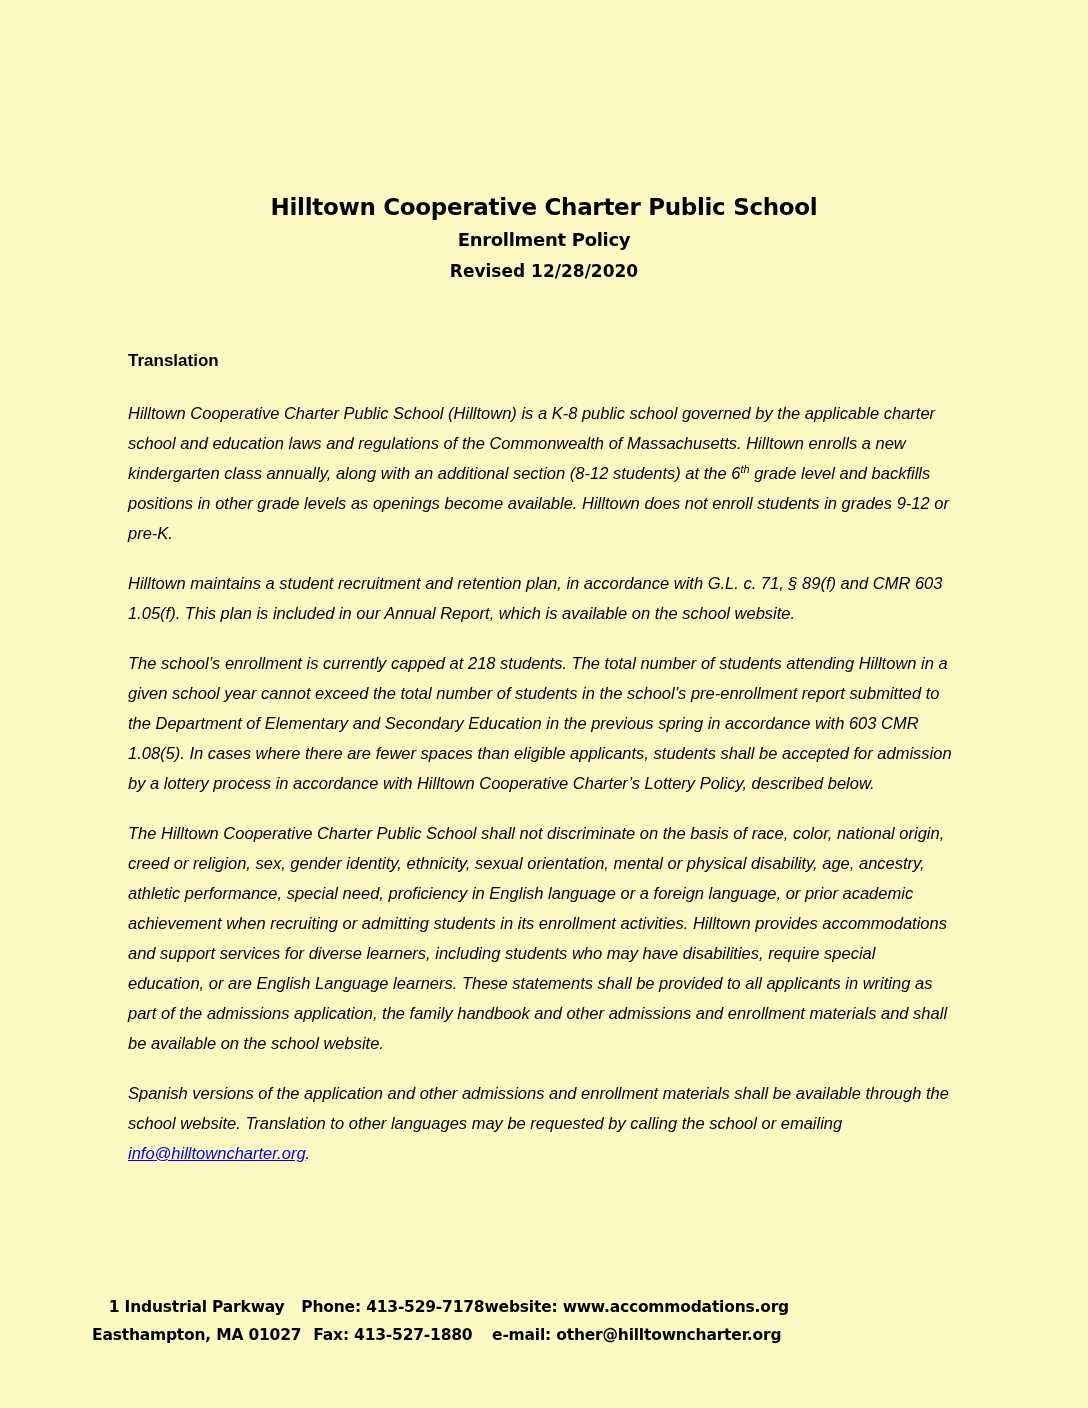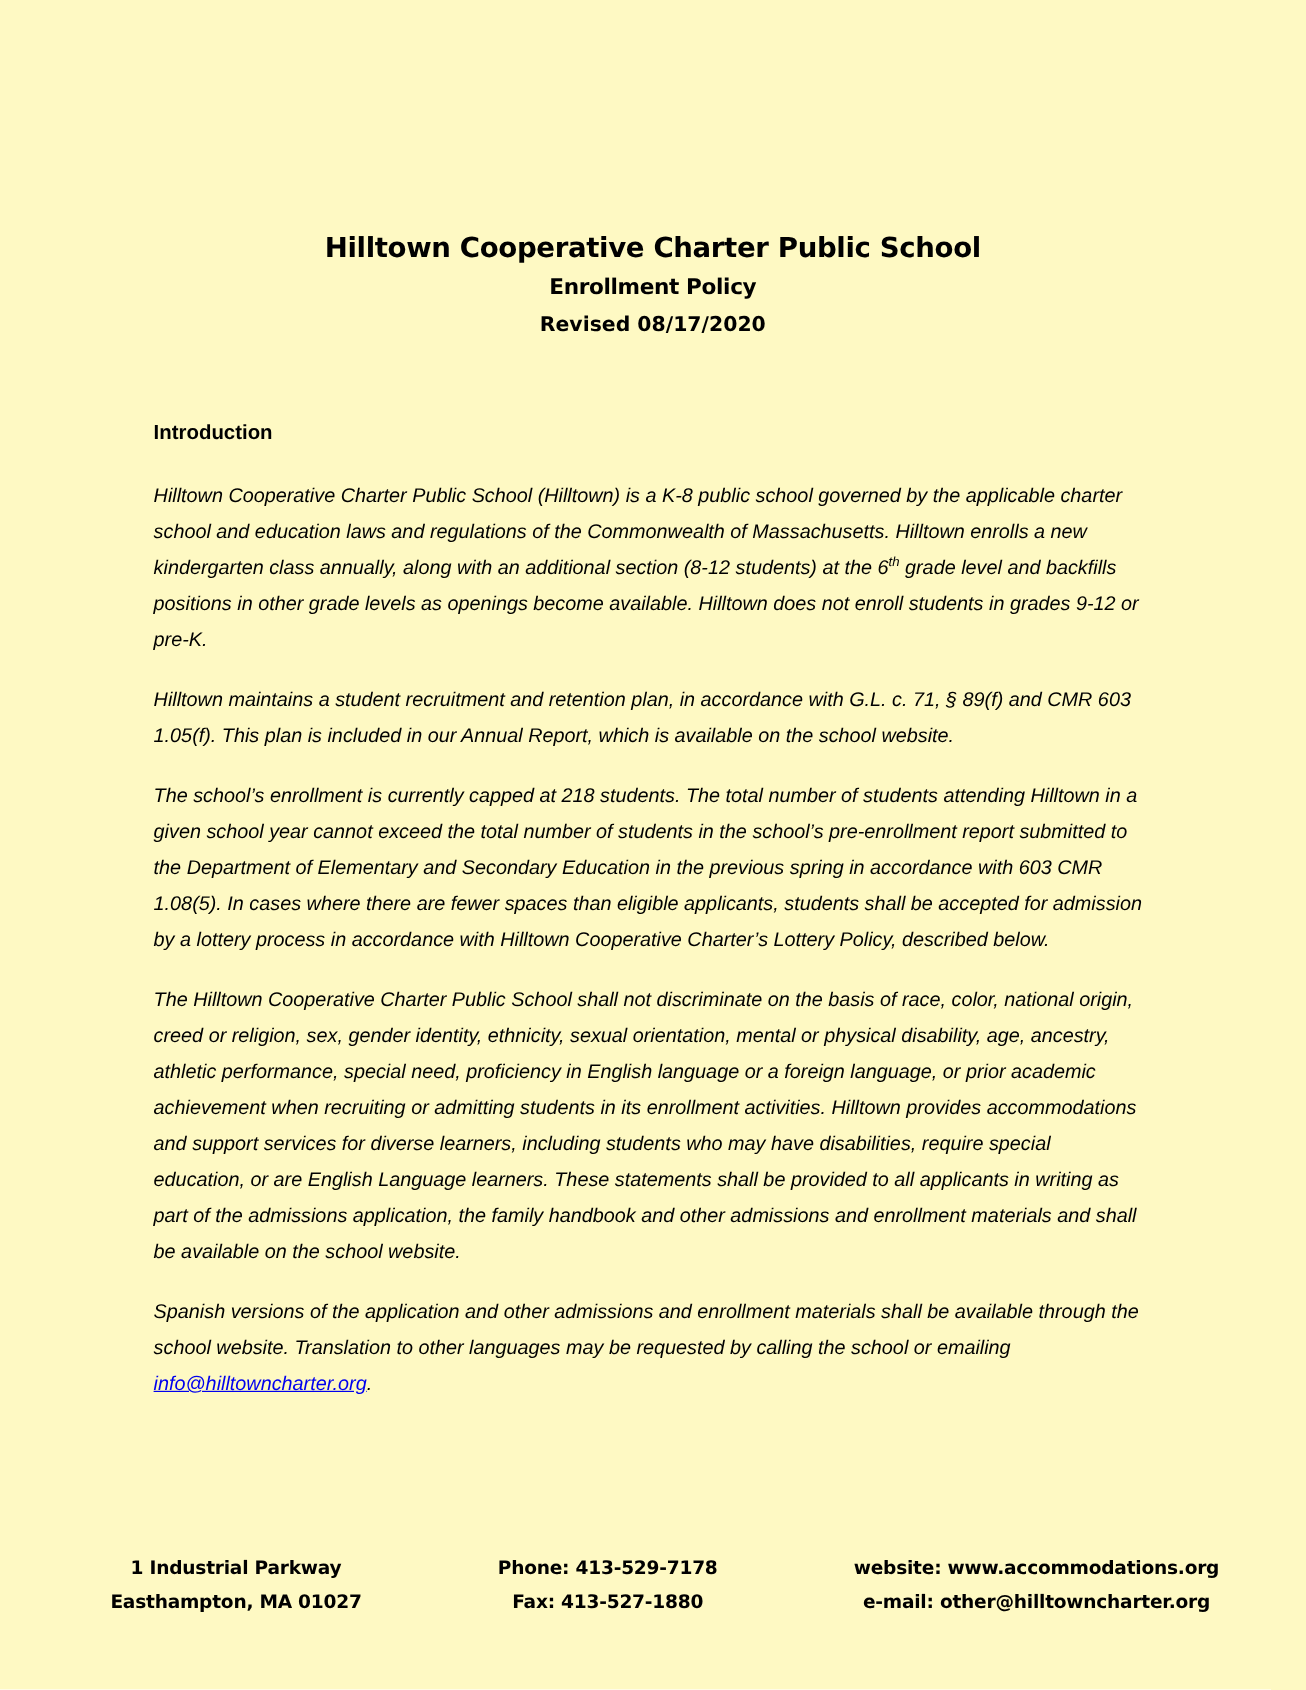--- a/index.html
+++ b/index.html
@@ -66,43 +66,42 @@
     text-decoration: underline;
     cursor: pointer;
   }
   
   .footer {
     position: absolute;
     left: 0;
     right: 0;
     top: 1293px;
     display: flex;
-    justify-content: space-between;
     padding: 0 72px 0 92px;
     font-family: "DejaVu Sans", sans-serif;
     font-weight: bold;
     font-size: 15.5px;
     line-height: 28px;
     letter-spacing: -0.2px;
   }
   .footer .col { text-align: center; }
 </style>
 </head>
 <body>
 
 <div class="page">
 
   <div class="title-block">
     <div class="doc-title">Hilltown Cooperative Charter Public School</div>
     <div class="doc-subtitle">Enrollment Policy</div>
-    <div class="doc-revised">Revised 08/17/2020</div>
+    <div class="doc-revised">Revised 12/28/2020</div>
   </div>
 
   <div class="body-content">
-    <div class="section-heading">Introduction</div>
+    <div class="section-heading">Translation</div>
 
     <p class="first"><span>Hilltown Cooperative Charter Public School (Hilltown) is a K-8 public school governed by the applicable charter school and education laws and regulations of the Commonwealth of Massachusetts. Hilltown enrolls a new kindergarten class annually, along with an additional section (8-12 students) at the 6</span><sup class="sup">th</sup><span> grade level and backfills positions in other grade levels as openings become available. Hilltown does not enroll students in grades 9-12 or pre-K.</span></p>
 
     <p>Hilltown maintains a student recruitment and retention plan, in accordance with G.L. c. 71, § 89(f) and CMR 603 1.05(f). This plan is included in our Annual Report, which is available on the school website.</p>
 
     <p>The school’s enrollment is currently capped at 218 students. The total number of students attending Hilltown in a given school year cannot exceed the total number of students in the school’s pre-enrollment report submitted to the Department of Elementary and Secondary Education in the previous spring in accordance with 603 CMR 1.08(5). In cases where there are fewer spaces than eligible applicants, students shall be accepted for admission by a lottery process in accordance with Hilltown Cooperative Charter’s Lottery Policy, described below.</p>
 
     <p>The Hilltown Cooperative Charter Public School shall not discriminate on the basis of race, color, national origin, creed or religion, sex, gender identity, ethnicity, sexual orientation, mental or physical disability, age, ancestry, athletic performance, special need, proficiency in English language or a foreign language, or prior academic achievement when recruiting or admitting students in its enrollment activities. Hilltown provides accommodations and support services for diverse learners, including students who may have disabilities, require special education, or are English Language learners. These statements shall be provided to all applicants in writing as part of the admissions application, the family handbook and other admissions and enrollment materials and shall be available on the school website.</p>
 
     <p><span>Spanish versions of the application and other admissions and enrollment materials shall be available through the school website. Translation to other languages may be requested by calling the school or emailing </span><a class="email-link">info@hilltowncharter.org</a><span>.</span></p>

